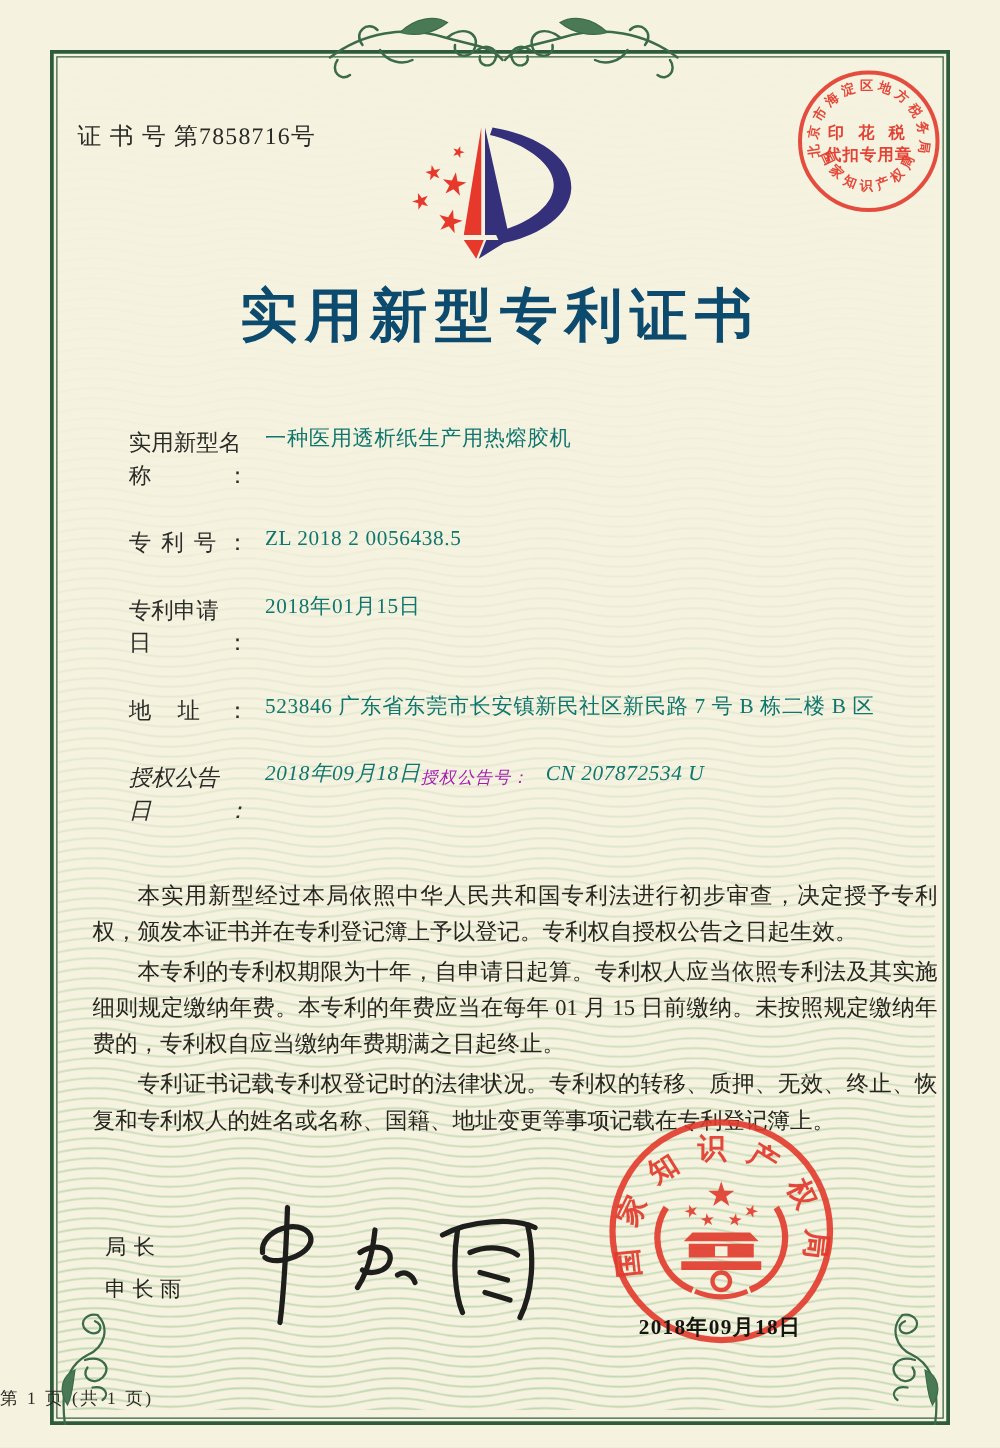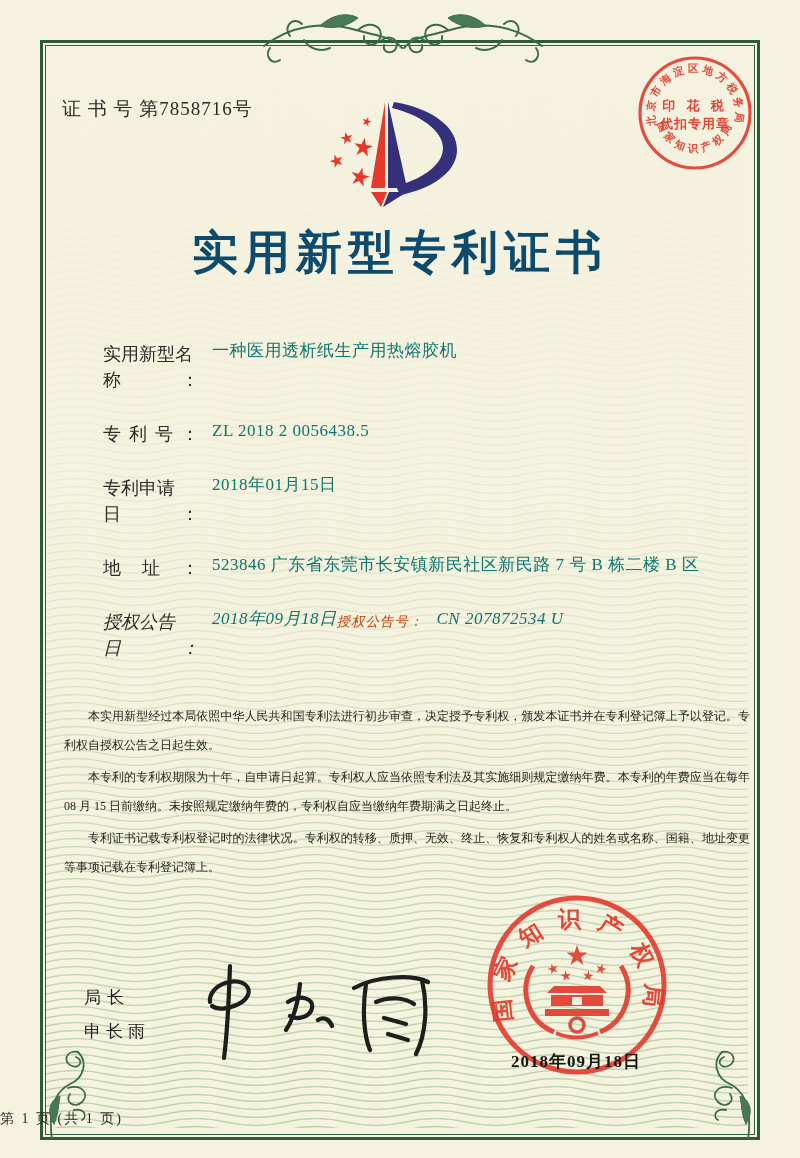--- a/index.html
+++ b/index.html
@@ -34,24 +34,24 @@
   .title{position:absolute;left:0;top:222px;width:800px;text-align:center;
     font-size:46px;font-weight:bold;letter-spacing:6px;color:#0c4a6e;}
   
   .fields{position:absolute;left:62px;top:338px;width:688px;font-size:17px;}
   .frow{display:flex;align-items:flex-start;margin-bottom:25px;line-height:26px;}
   .flabel{display:inline-block;width:96px;flex:0 0 96px;font-size:18px;
     text-align-last:justify;padding-top:3px;color:#2b2b27;margin-left:41px;}
   .fvalue{margin-left:13px;letter-spacing:0.5px;color:#0f766e;max-width:545px;}
   .frow-split{display:flex;justify-content:flex-start;line-height:26px;font-style:italic;}
   .fgroup{display:flex;align-items:flex-start;}
-  .flabel-plain{font-size:13.5px;padding-top:3px;letter-spacing:1px;color:#c2410c;}
+  .flabel-plain{font-size:13.5px;padding-top:3px;letter-spacing:1px;color:#a21caf;}
   
   .paras{position:absolute;left:62px;top:702px;width:688px;}
-  .paras p{margin:0 0 3px 2px;font-size:12px;line-height:29px;
+  .paras p{margin:0 0 3px 12px;font-size:18px;line-height:29px;
     text-indent:2em;text-align:justify;color:#26261f;}
   
   .role{position:absolute;left:84px;top:986px;font-size:17px;letter-spacing:6px;}
   .signer{position:absolute;left:84px;top:1020px;font-size:17px;letter-spacing:5px;}
   .sig-svg{position:absolute;left:196px;top:962px;}
   
   .tax-seal{position:absolute;left:636px;top:54px;}
   .main-seal{position:absolute;left:484px;top:892px;}
   .seal-date{position:absolute;left:478px;top:1050px;width:196px;text-align:center;
     font-size:17px;font-weight:bold;letter-spacing:1px;color:#15150f;z-index:5;}
@@ -176,21 +176,21 @@
       </span>
       <span class="fgroup">
         <span class="flabel-plain">授权公告号：</span>
         <span class="fvalue" style="max-width:none;">CN 207872534 U</span>
       </span>
     </div>
   </div>
 
   <div class="paras">
     <p>本实用新型经过本局依照中华人民共和国专利法进行初步审查，决定授予专利权，颁发本证书并在专利登记簿上予以登记。专利权自授权公告之日起生效。</p>
-    <p>本专利的专利权期限为十年，自申请日起算。专利权人应当依照专利法及其实施细则规定缴纳年费。本专利的年费应当在每年 08 月 15 日前缴纳。未按照规定缴纳年费的，专利权自应当缴纳年费期满之日起终止。</p>
+    <p>本专利的专利权期限为十年，自申请日起算。专利权人应当依照专利法及其实施细则规定缴纳年费。本专利的年费应当在每年 01 月 15 日前缴纳。未按照规定缴纳年费的，专利权自应当缴纳年费期满之日起终止。</p>
     <p>专利证书记载专利权登记时的法律状况。专利权的转移、质押、无效、终止、恢复和专利权人的姓名或名称、国籍、地址变更等事项记载在专利登记簿上。</p>
   </div>
 
   <div class="role">局长</div>
   <div class="signer">申长雨</div>
 
   <svg class="sig-svg" width="245" height="100" viewBox="0 0 245 100">
     <g fill="none" stroke="#1e1e1c" stroke-width="4.2" stroke-linecap="round">
       <path d="M14,40 C12,22 44,12 52,26 C58,40 26,52 16,44"></path>
       <path d="M34,4 C33,30 32,66 28,96"></path>

